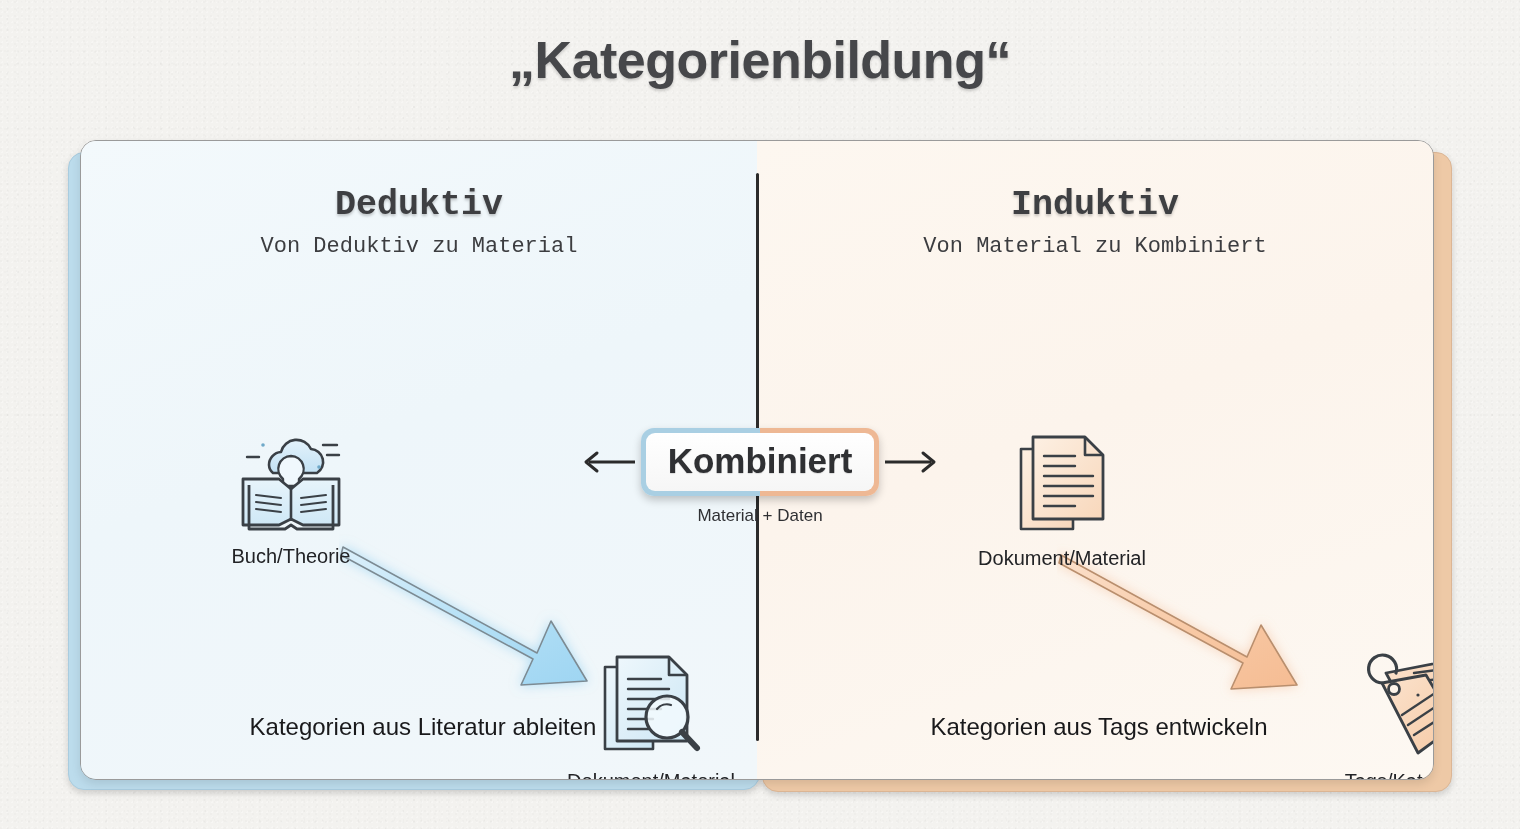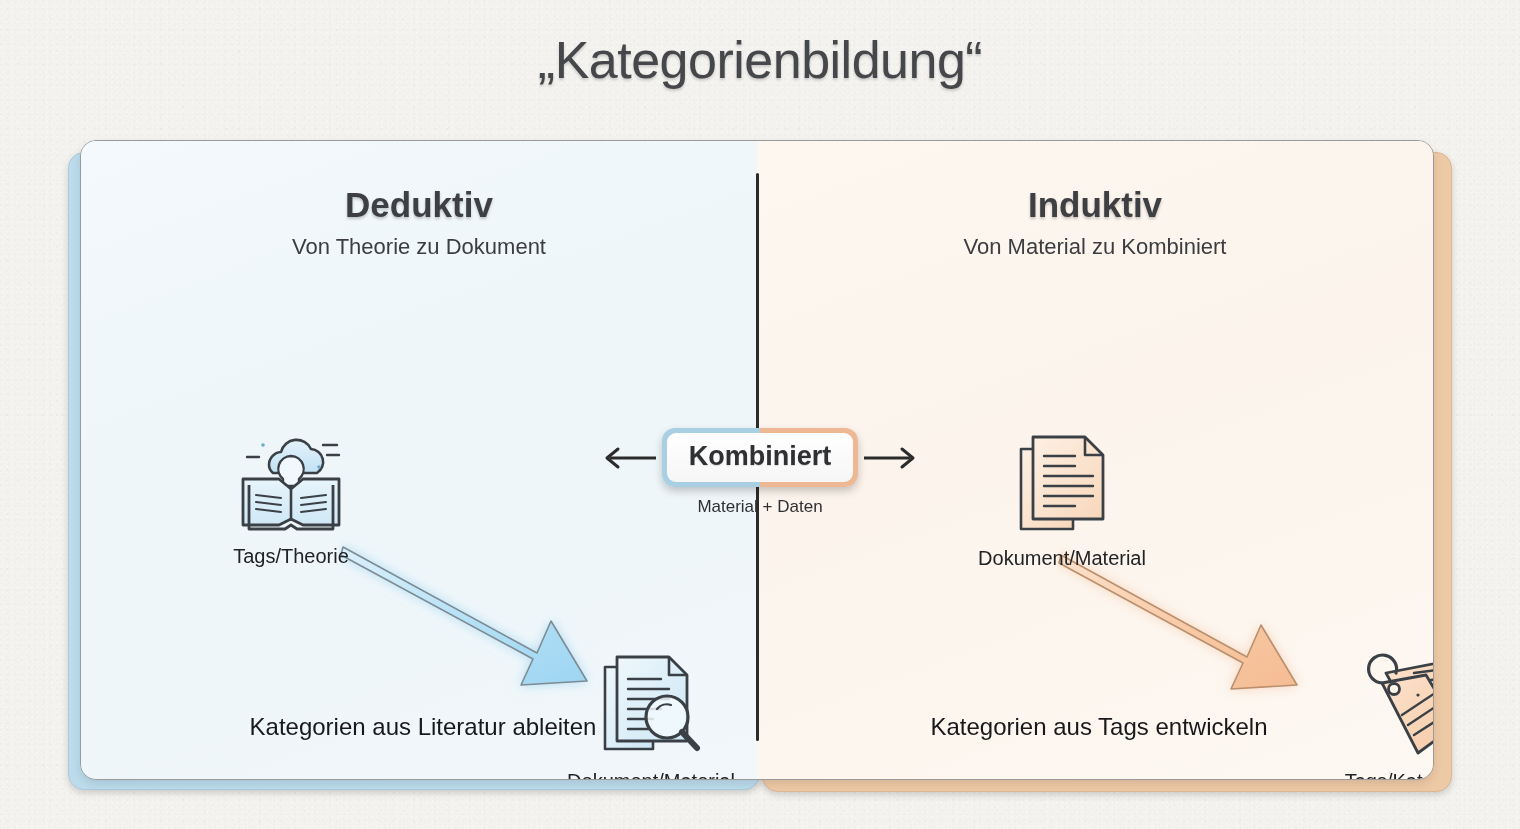--- a/index.html
+++ b/index.html
@@ -30,21 +30,21 @@
     background-size: 7px 7px, 11px 11px, 13px 13px, 9px 9px, 5px 5px;
   }
 
   
   #page-title {
     position: absolute;
     left: 0; right: 0;
     top: 30px;
     text-align: center;
     font-size: 52px;
-    font-weight: normal;
+    font-weight: bold;
     color: #46474a;
     letter-spacing: -0.5px;
     text-shadow: 0 2px 3px rgba(0,0,0,.18);
   }
 
   
   .backdrop {
     position: absolute;
     border-radius: 16px;
   }
@@ -91,20 +91,21 @@
     background: #2b2b2b;
     border-radius: 2px;
     z-index: 4;
   }
 
   
   .panel-heading {
     position: absolute;
     left: 0; right: 0;
     text-align: center;
+    font-family: Liberation Mono, monospace;
   }
   .panel-heading .h-main {
     display: block;
     font-size: 35px;
     font-weight: bold;
     color: #3e3f42;
     text-shadow: 0 2px 3px rgba(0,0,0,.22);
   }
   .panel-heading .h-sub {
     display: block;
@@ -163,21 +164,21 @@
     margin: 0 4px;
     padding: 5px;
     border-radius: 13px;
     background: linear-gradient(to right, #a9cfe3 0%, #a9cfe3 50%, #eeb894 50%, #eeb894 100%);
     box-shadow: 0 4px 8px rgba(0,0,0,.22);
   }
   #badge-inner {
     border-radius: 9px;
     background: linear-gradient(#ffffff,#f6f6f6);
     padding: 8px 22px 10px;
-    font-size: 27px;
+    font-size: 35px;
     font-weight: bold;
     color: #2f3033;
     white-space: nowrap;
     text-shadow: 0 1px 1px rgba(0,0,0,.12);
   }
   #badge-caption {
     margin-top: 10px;
     font-size: 17px;
     color: #2f3033;
   }
@@ -201,21 +202,21 @@
 
 <div class="backdrop" id="backdrop-left"></div>
 <div class="backdrop" id="backdrop-right"></div>
 
 <div id="panel">
 
   <div class="half" id="half-deduktiv">
 
     <div class="panel-heading" id="heading-deduktiv">
       <span class="h-main">Deduktiv</span>
-      <span class="h-sub">Von Theorie zu Dokument</span>
+      <span class="h-sub">Von Deduktiv zu Material</span>
     </div>
 
     <svg class="big-arrow" id="arrow-left" width="270" height="170" viewBox="0 0 270 170">
       <defs>
         <linearGradient id="gradArrowBlue" x1="0" y1="0" x2="1" y2="1">
           <stop offset="0%" stop-color="#dcf0fb"></stop>
           <stop offset="55%" stop-color="#b4e0f6"></stop>
           <stop offset="100%" stop-color="#9ed5f2"></stop>
         </linearGradient>
         <filter id="glowBlue" x="-30%" y="-30%" width="160%" height="160%">
@@ -262,21 +263,21 @@
         <path d="M18,56 L18,100 L54,100 L60,96 L66,100 L102,100 L102,56" fill="none" stroke="#3a4046" stroke-width="2.8" stroke-linejoin="round"></path>
         <g stroke="#3a4046" stroke-width="2" stroke-linecap="round">
           <line x1="25" y1="66" x2="50" y2="69"></line>
           <line x1="25" y1="73" x2="50" y2="76"></line>
           <line x1="25" y1="80" x2="50" y2="83"></line>
           <line x1="70" y1="69" x2="95" y2="66"></line>
           <line x1="70" y1="76" x2="95" y2="73"></line>
           <line x1="70" y1="83" x2="95" y2="80"></line>
         </g>
       </svg>
-      <span class="node-label">Tags/Theorie</span>
+      <span class="node-label">Buch/Theorie</span>
     </div>
 
     <div class="node" id="node-doc-left">
       <svg width="120" height="115" viewBox="0 0 120 115">
         <defs>
           <linearGradient id="docFillBlue" x1="0" y1="0" x2="1" y2="1">
             <stop offset="0%" stop-color="#eef7fc"></stop>
               <stop offset="100%" stop-color="#cde7f5"></stop>
           </linearGradient>
         </defs>

